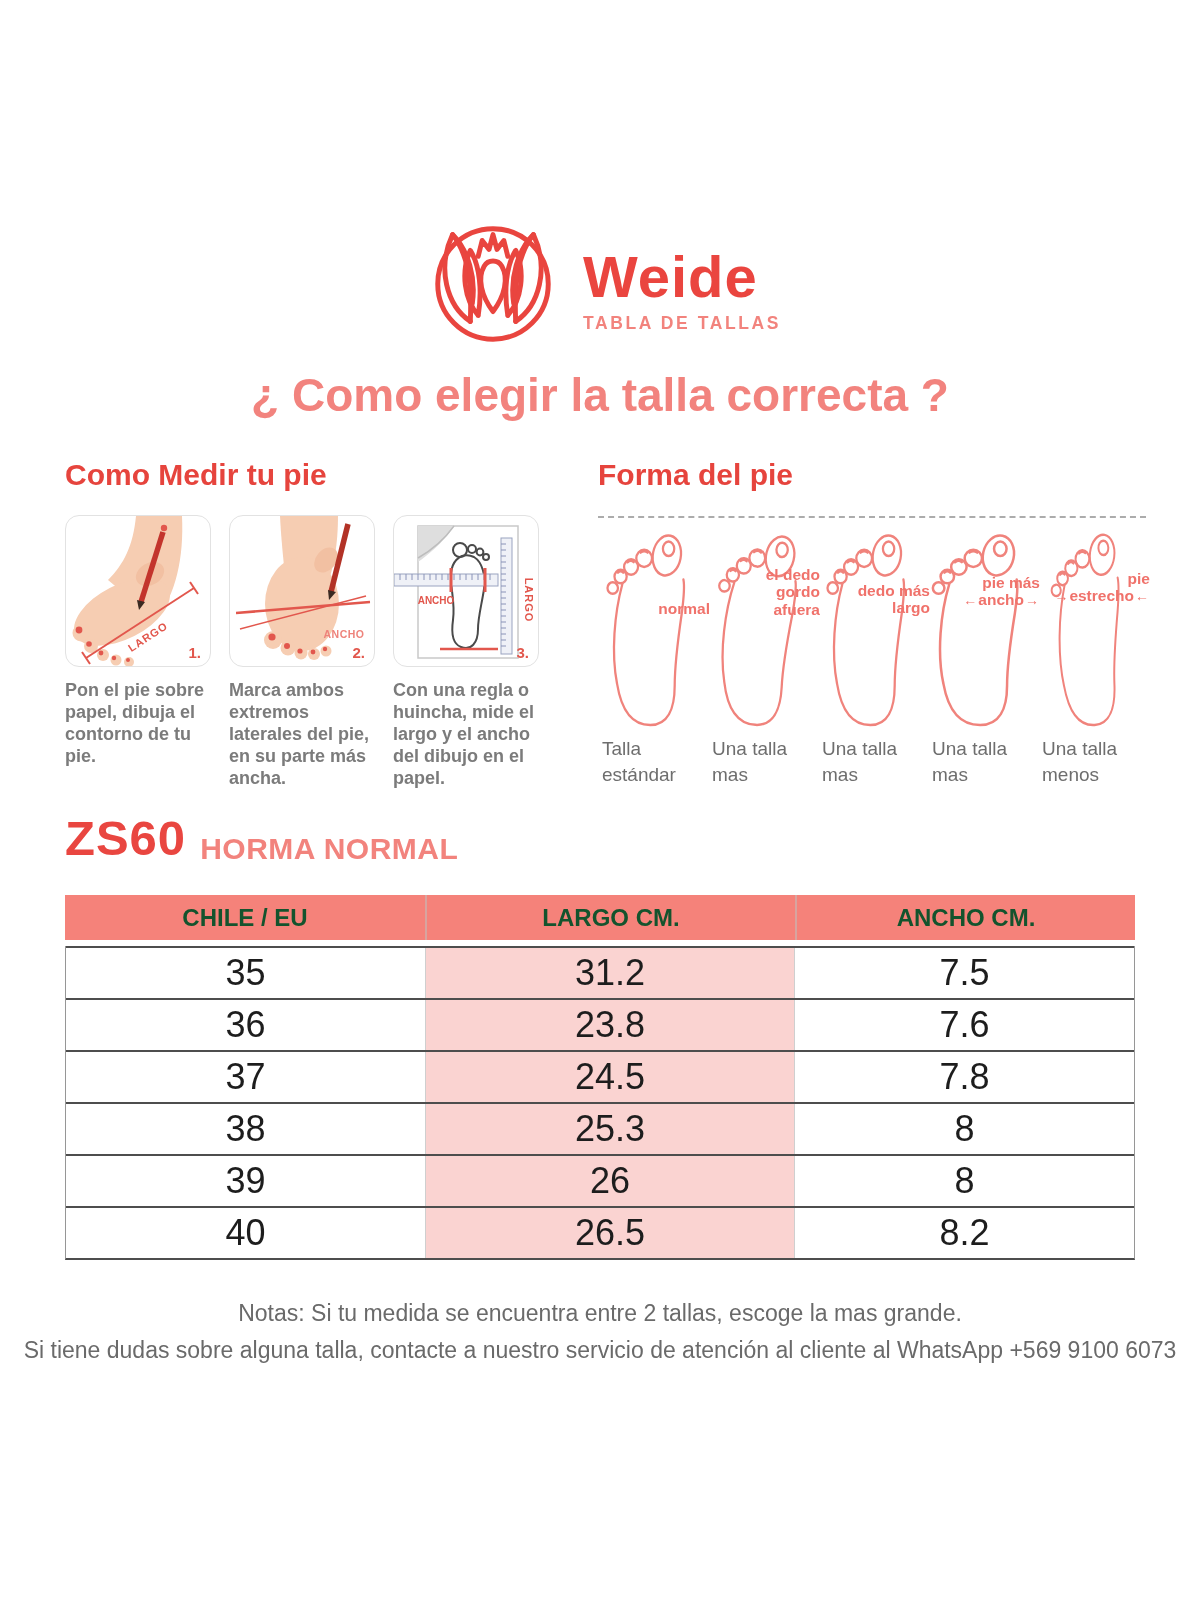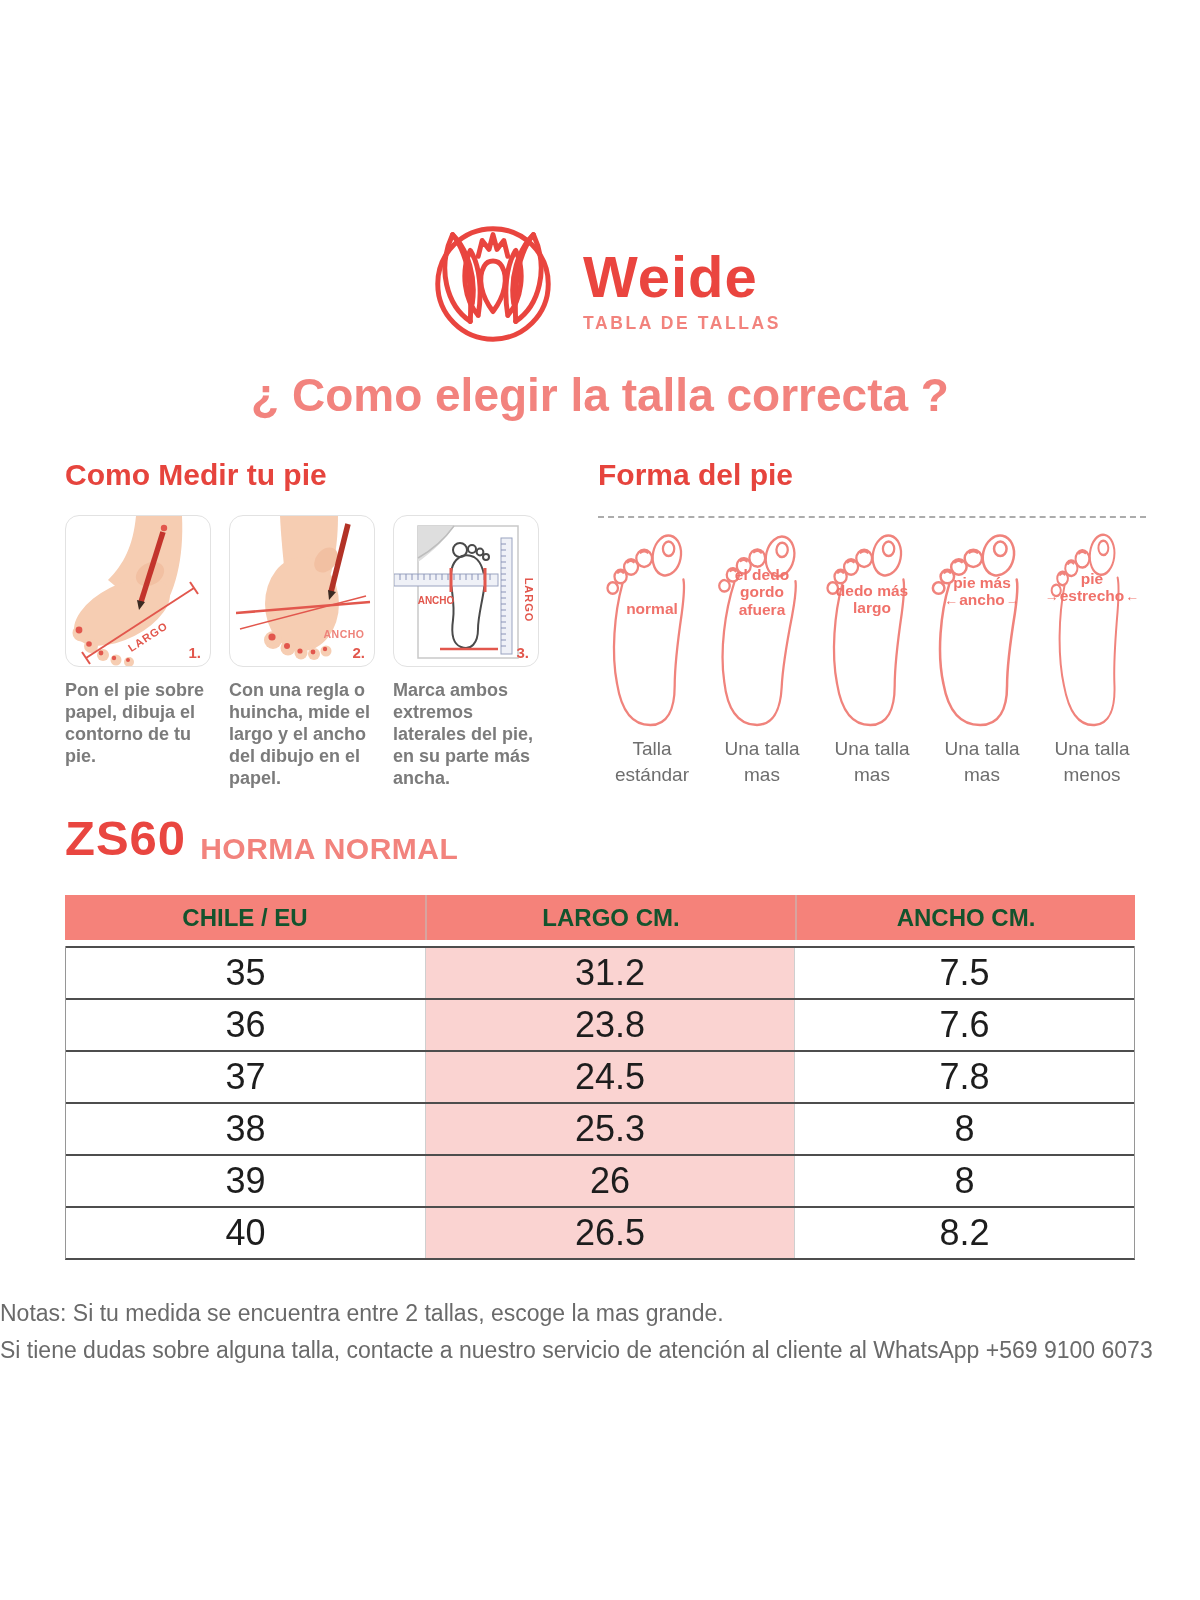--- a/index.html
+++ b/index.html
@@ -93,37 +93,36 @@
     width: 108px;
     position: relative;
     display: flex;
     flex-direction: column;
     align-items: center;
   }
   .foot-svg { height: 206px; margin-top: 3px; }
   .foot-label {
     position: absolute;
     left: -4px; right: -4px;
-    text-align: center;
+    text-align: right;
     color: #F0726B;
     font-weight: bold;
     font-size: 15.5px;
     line-height: 1.12;
   }
   .lbl-1 { top: 82px; }
   .lbl-2 { top: 48px; }
   .lbl-3 { top: 64px; }
   .lbl-4 { top: 56px; }
   .lbl-5 { top: 52px; }
   .arrow-glyph { font-size: 14px; font-weight: bold; color: #F0726B; padding: 0 1px; }
   .foot-caption {
     margin-top: 9px;
     font-size: 19px;
     color: #6E6E6E;
-    text-align: center;
     line-height: 1.35;
     width: 100px;
   }
 
   
   .model-line {
     position: absolute;
     left: 65px; top: 810px;
     display: flex;
     align-items: flex-end;
@@ -167,21 +166,21 @@
   .td.col2 {
     background: #FAD3D1;
     border-left: 1px solid #CFCFCF;
     border-right: 1px solid #CFCFCF;
   }
 
   
   .notes {
     position: absolute;
     top: 1300px; left: 0; right: 0;
-    text-align: left;
+    text-align: center;
     color: #6A6A6A;
   }
   .notes-line1 { font-size: 23px; }
   .notes-line2 { font-size: 23px; margin-top: 10px; }
 
   .hidden-defs { position: absolute; width: 0; height: 0; overflow: hidden; }
 </style>
 </head>
 <body>
 
@@ -358,22 +357,22 @@
           <line x1="46" y1="133" x2="104" y2="133" stroke="#E2574D" stroke-width="2.5"></line>
           <text x="42" y="88" font-size="10" font-weight="bold" fill="#E2574D" text-anchor="middle">ANCHO</text>
           <text x="131" y="84" font-size="11" font-weight="bold" fill="#E2574D" text-anchor="middle" letter-spacing="1" transform="rotate(90 131 84)">LARGO</text>
         </svg>
         <span class="step-num">3.</span>
       </div>
     </div>
 
     <div class="step-captions">
       <div class="step-caption">Pon el pie sobre papel, dibuja el contorno de tu pie.</div>
+      <div class="step-caption">Marca ambos extremos laterales del pie, en su parte más ancha.</div>
       <div class="step-caption">Con una regla o huincha, mide el largo y el ancho del dibujo en el papel.</div>
-      <div class="step-caption">Marca ambos extremos laterales del pie, en su parte más ancha.</div>
     </div>
   </div>
 
   <div class="shape-section">
     <div class="section-heading">Forma del pie</div>
 
     <div class="feet-strip">
 
       <div class="foot-slot">
         <svg class="foot-svg" width="96" viewBox="0 0 110 215" preserveAspectRatio="none">

